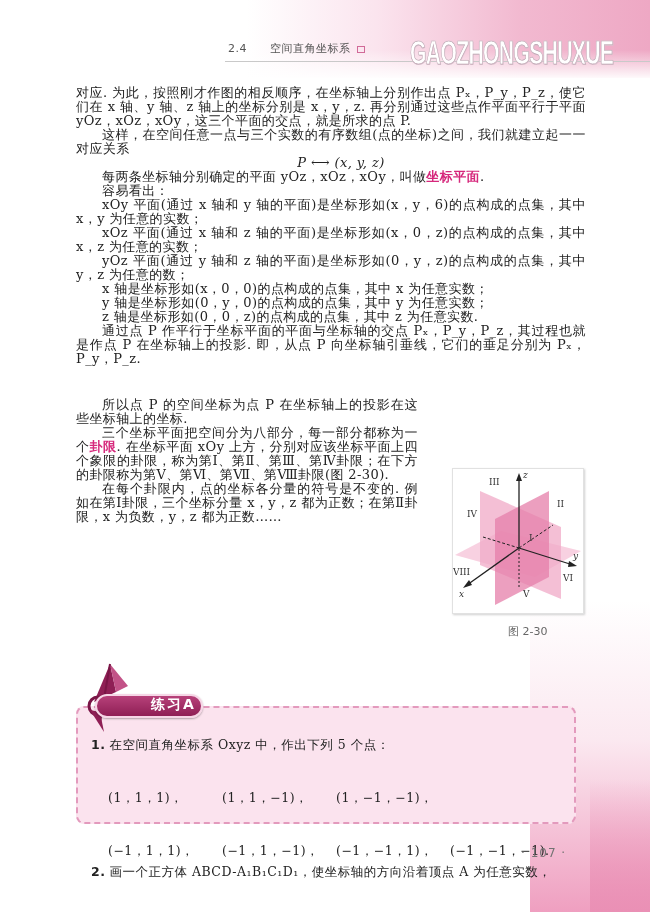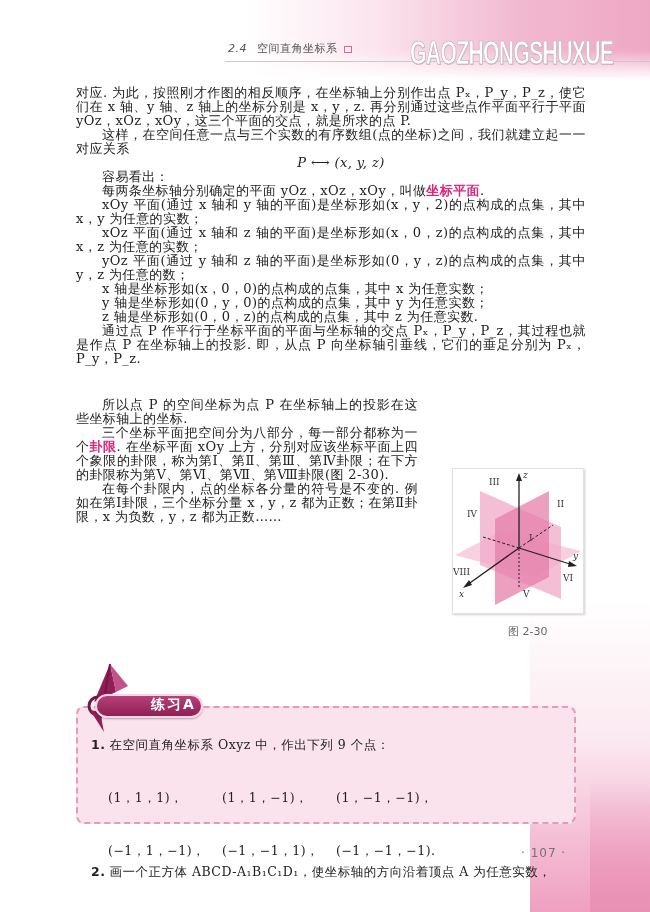--- a/index.html
+++ b/index.html
@@ -16,21 +16,21 @@
     background: linear-gradient(180deg, rgba(255,255,255,0) 0%, #ffffff 100%);
   }
   .header-line {
     position: absolute; left: 225px; top: 61px; width: 425px; height: 1px;
     background: #c9c9c9;
   }
   .header-section {
     position: absolute; left: 228px; top: 41px; font-size: 11px; color: #555;
     font-family: "DejaVu Sans", sans-serif; letter-spacing: 0.5px;
   }
-  .header-section .num { margin-right: 10px; font-style: italic; }
+  .header-section .num { margin-right: 23px; }
   .header-square {
     display: inline-block; width: 8px; height: 7px; border: 1px solid #d16a98; margin-left: 6px; vertical-align: middle;
   }
   .header-logo {
     position: absolute; left: 410px; top: 33px;
     font-family: "Liberation Sans", sans-serif; font-weight: bold; font-size: 34px;
     letter-spacing: -1px; color: #fff;
     transform: scaleX(0.62); transform-origin: left top;
     text-shadow: 0 0 1px #c7a3b5, 1px 1px 0 #d9c0cd;
     background: linear-gradient(180deg, #fafafa 20%, #e3d0da 100%);
@@ -113,23 +113,23 @@
 </div>
 <div class="header-logo">GAOZHONGSHUXUE</div>
 
 <div class="edge-right"></div>
 <div class="edge-right2"></div>
 
 <div class="body-text">
   <p>对应. 为此，按照刚才作图的相反顺序，在坐标轴上分别作出点 Pₓ，P_y，P_z，使它们在 x 轴、y 轴、z 轴上的坐标分别是 x，y，z. 再分别通过这些点作平面平行于平面 yOz，xOz，xOy，这三个平面的交点，就是所求的点 P.</p>
   <p class="indent">这样，在空间任意一点与三个实数的有序数组(点的坐标)之间，我们就建立起一一对应关系</p>
   <p class="center-line it">P ⟷ (x, y, z)</p>
+  <p class="indent"><span>每两条坐标轴分别确定的平面 yOz，xOz，xOy，叫做</span><span class="hl">坐标平面</span><span>.</span></p>
   <p class="indent">容易看出：</p>
-  <p class="indent"><span>每两条坐标轴分别确定的平面 yOz，xOz，xOy，叫做</span><span class="hl">坐标平面</span><span>.</span></p>
-  <p class="indent">xOy 平面(通过 x 轴和 y 轴的平面)是坐标形如(x，y，2)的点构成的点集，其中 x，y 为任意的实数；</p>
+  <p class="indent">xOy 平面(通过 x 轴和 y 轴的平面)是坐标形如(x，y，6)的点构成的点集，其中 x，y 为任意的实数；</p>
   <p class="indent">xOz 平面(通过 x 轴和 z 轴的平面)是坐标形如(x，0，z)的点构成的点集，其中 x，z 为任意的实数；</p>
   <p class="indent">yOz 平面(通过 y 轴和 z 轴的平面)是坐标形如(0，y，z)的点构成的点集，其中 y，z 为任意的数；</p>
   <p class="indent">x 轴是坐标形如(x，0，0)的点构成的点集，其中 x 为任意实数；</p>
   <p class="indent">y 轴是坐标形如(0，y，0)的点构成的点集，其中 y 为任意实数；</p>
   <p class="indent">z 轴是坐标形如(0，0，z)的点构成的点集，其中 z 为任意实数.</p>
   <p class="indent">通过点 P 作平行于坐标平面的平面与坐标轴的交点 Pₓ，P_y，P_z，其过程也就是作点 P 在坐标轴上的投影. 即，从点 P 向坐标轴引垂线，它们的垂足分别为 Pₓ，P_y，P_z.</p>
   <div class="narrow">
     <p class="indent">所以点 P 的空间坐标为点 P 在坐标轴上的投影在这些坐标轴上的坐标.</p>
     <p class="indent"><span>三个坐标平面把空间分为八部分，每一部分都称为一个</span><span class="hl">卦限</span><span>. 在坐标平面 xOy 上方，分别对应该坐标平面上四个象限的卦限，称为第Ⅰ、第Ⅱ、第Ⅲ、第Ⅳ卦限；在下方的卦限称为第Ⅴ、第Ⅵ、第Ⅶ、第Ⅷ卦限(图 2-30).</span></p>
     <p class="indent">在每个卦限内，点的坐标各分量的符号是不变的. 例如在第Ⅰ卦限，三个坐标分量 x，y，z 都为正数；在第Ⅱ卦限，x 为负数，y，z 都为正数……</p>
@@ -175,28 +175,29 @@
   <polygon points="40,2 46,30 58,24" fill="#c25287"></polygon>
   <line x1="40" y1="2" x2="30" y2="60" stroke="#7a1546" stroke-width="2"></line>
   <circle cx="28" cy="44" r="9" fill="none" stroke="#7a1546" stroke-width="3"></circle>
   <polygon points="20,48 34,70 30,50" fill="#8f1f55"></polygon>
 </svg>
 <div class="ex-tab"></div>
 <div class="ex-tab-label">练习A</div>
 
 <div class="ex-content">
   <div>
-    <span class="q-num">1.</span><span>在空间直角坐标系 Oxyz 中，作出下列 9 个点：</span>
+    <span class="q-num">1.</span><span>在空间直角坐标系 Oxyz 中，作出下列 5 个点：</span>
   </div>
   <div class="pts-row">
     <span>(1，1，1)，</span>
     <span>(1，1，−1)，</span>
     <span>(1，−1，−1)，</span>
   </div>
   <div class="pts-row">
+    <span>(−1，1，1)，</span>
     <span>(−1，1，−1)，</span>
     <span>(−1，−1，1)，</span>
     <span>(−1，−1，−1).</span>
   </div>
   <div>
     <span class="q-num">2.</span><span>画一个正方体 ABCD-A₁B₁C₁D₁，使坐标轴的方向沿着顶点 A 为任意实数，</span>
   </div>
 </div>
 
 <div class="page-number">· 107 ·</div>

